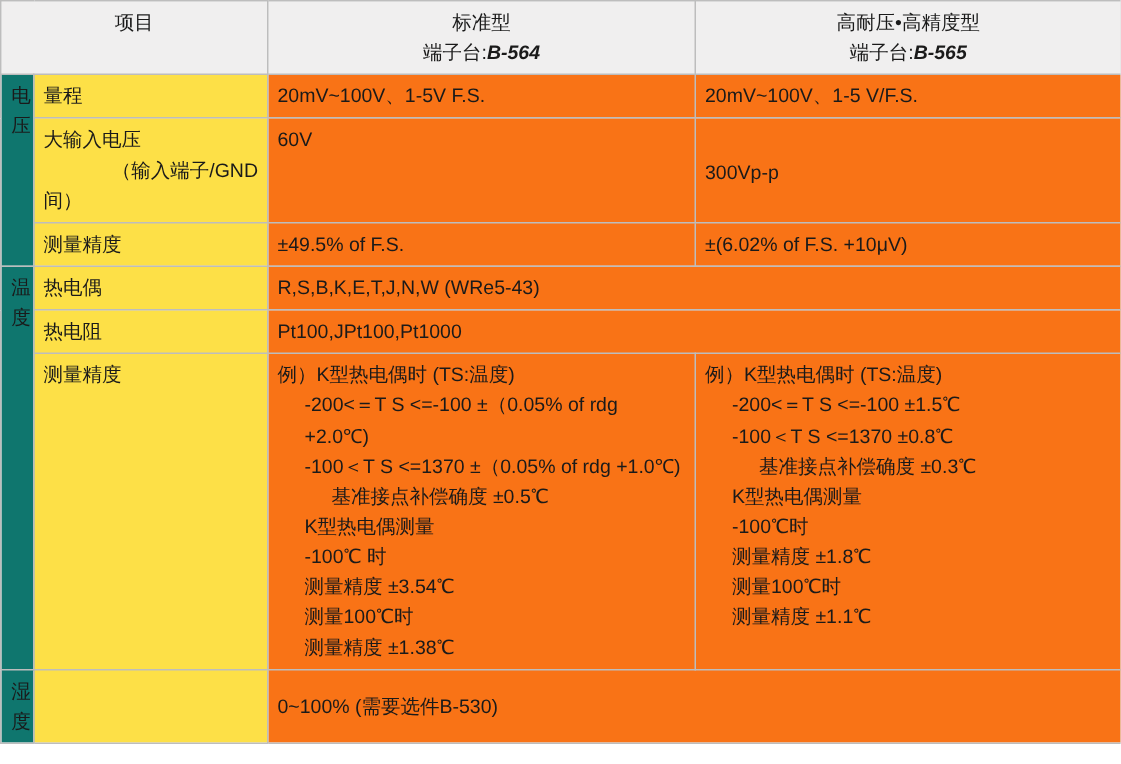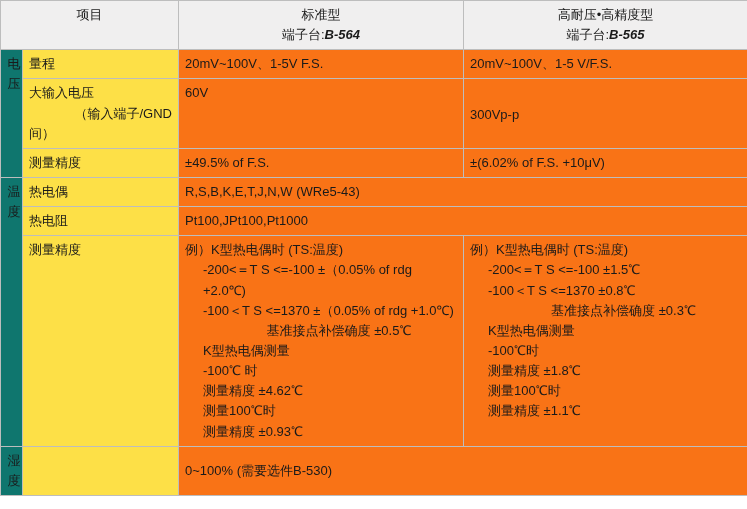--- a/index.html
+++ b/index.html
@@ -62,21 +62,21 @@
     background: #fde047;
     vertical-align: middle;
   }
   td.item.top { vertical-align: top; }
   td.val {
     background: #f97316;
     vertical-align: top;
   }
   td.val.mid { vertical-align: middle; }
   .ind2 { display: block; padding-left: 18px; }
-  .ind4 { display: block; padding-left: 36px; text-align: center; }
+  .ind4 { display: block; padding-left: 36px; }
   .blk { display: block; }
   .b { font-weight: normal; }
   .item-sub { display: block; padding-left: 20px; text-align: right; }
 </style>
 </head>
 <body>
 
 <table class="spec">
   <colgroup>
     <col class="c-cat">
@@ -136,23 +136,23 @@
     </tr>
     <tr>
       <td class="item">测量精度</td>
       <td class="val">
         <span class="blk">例）K型热电偶时      (TS:温度)</span>
         <span class="ind2">-200&lt;＝T S &lt;=-100  ±（0.05% of rdg +2.0℃)</span>
         <span class="ind2">-100＜T S &lt;=1370 ±（0.05% of rdg +1.0℃)</span>
         <span class="ind4">基准接点补偿确度   ±0.5℃</span>
         <span class="ind2 b">K型热电偶测量</span>
         <span class="ind2">-100℃ 时</span>
-        <span class="ind2">测量精度  ±4.62℃</span>
+        <span class="ind2">测量精度  ±3.54℃</span>
         <span class="ind2">测量100℃时</span>
-        <span class="ind2">测量精度  ±0.93℃</span>
+        <span class="ind2">测量精度  ±1.38℃</span>
       </td>
       <td class="val">
         <span class="blk">例）K型热电偶时      (TS:温度)</span>
         <span class="ind2">-200&lt;＝T S &lt;=-100 ±1.5℃</span>
         <span class="ind2">-100＜T S &lt;=1370 ±0.8℃</span>
         <span class="ind4">基准接点补偿确度   ±0.3℃</span>
         <span class="ind2 b">K型热电偶测量</span>
         <span class="ind2">-100℃时</span>
         <span class="ind2">测量精度  ±1.8℃</span>
         <span class="ind2">测量100℃时</span>

